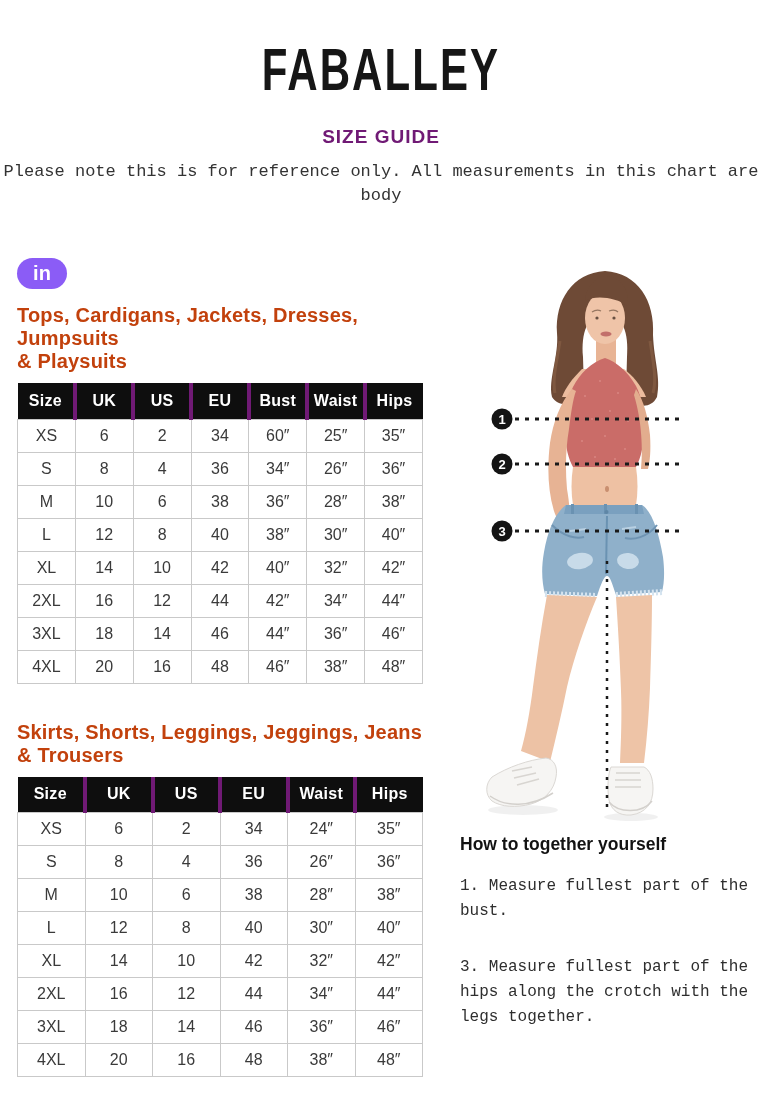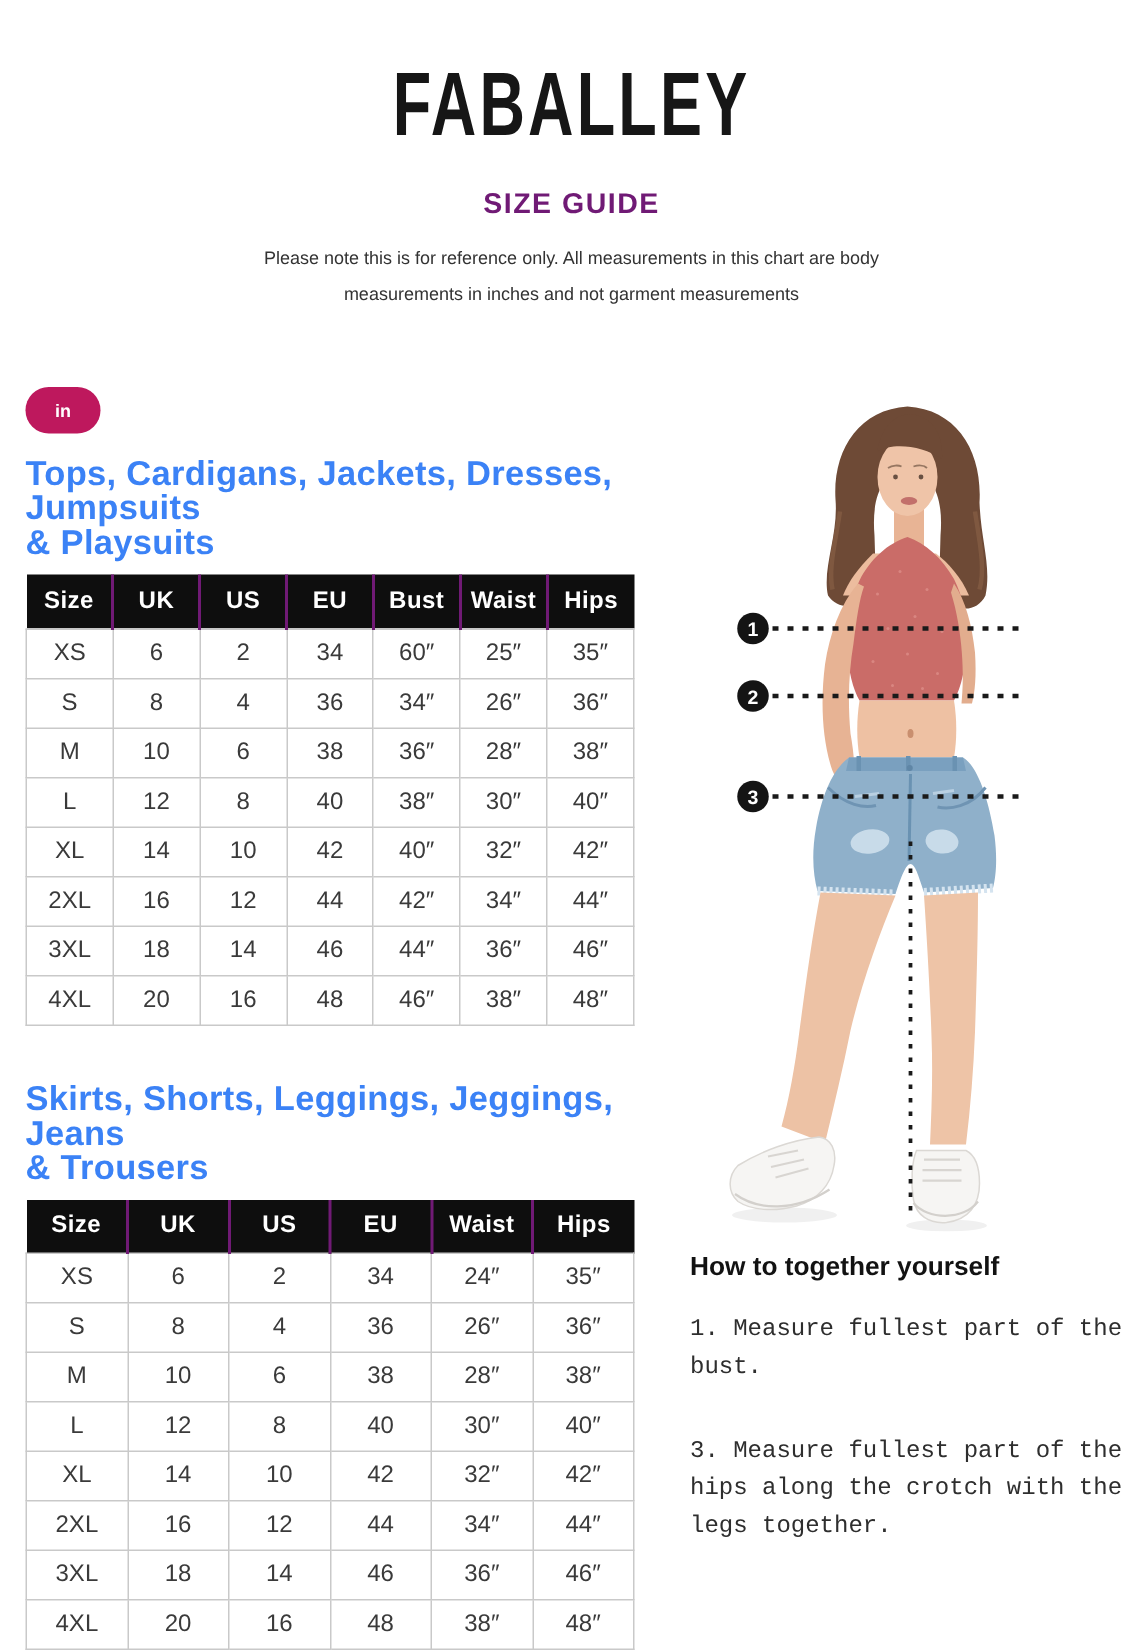--- a/index.html
+++ b/index.html
@@ -15,40 +15,40 @@
     font-size:60px; font-weight:bold; letter-spacing:3px; color:#161616;
     transform:scaleX(0.70); transform-origin:center;
     font-family:"Liberation Sans", sans-serif; line-height:60px;
   }
   .size-guide {
     position:absolute; top:126px; left:0; width:762px; text-align:center;
     font-size:19px; font-weight:bold; letter-spacing:1px; color:#701a75;
   }
   .note {
     position:absolute; top:160px; left:0; width:762px; text-align:center;
-    font-size:12px; color:#333333; line-height:24px;
+    font-size:17px; color:#333333; line-height:24px;font-family:Liberation Mono, monospace;
   }
   
   .left-col { position:absolute; left:17px; top:258px; width:406px; }
   .unit-badge {
-    width:50px; height:31px; background:#be185d; color:#ffffff;
-    border-radius:16px; font-size:12px; font-weight:bold;
+    width:50px; height:31px; background:#8b5cf6; color:#ffffff;
+    border-radius:16px; font-size:20px; font-weight:bold;
     display:flex; align-items:center; justify-content:center; cursor:pointer;
   }
   .section-title {
-    margin-top:15px; font-size:23px; font-weight:bold; color:#3b82f6;
+    margin-top:15px; font-size:20px; font-weight:bold; color:#c2410c;
     line-height:23px; letter-spacing:0.2px;
   }
   .section-title.second { margin-top:37px; }
   table.size-table {
     margin-top:10px; width:406px; border-collapse:collapse; table-layout:fixed;
   }
   table.size-table th {
     background:#0e0e0e; color:#ffffff; font-size:16px; font-weight:bold;
-    height:36px; border-left:2px solid #701a75; letter-spacing:0.3px;
+    height:36px; border-left:4px solid #701a75; letter-spacing:0.3px;
   }
   table.size-table th:first-child { border-left:none;margin-left:22px; }
   table.size-table td {
     border:1px solid #c9c9c9; height:33px; text-align:center;
     font-size:16px; color:#3a3a3a; background:#ffffff;
   }
   
   .right-col { position:absolute; left:460px; top:258px; width:302px; }
   .banner {
     margin-left:18px; width:252px; height:44px; background:#0d0d0d;
@@ -65,21 +65,20 @@
 </style>
 </head>
 <body>
 
 <div class="page">
 
   <div class="logo">FABALLEY</div>
   <div class="size-guide">SIZE GUIDE</div>
   <div class="note">
     <span>Please note this is for reference only. All measurements in this chart are body</span><br>
-    <span>measurements in inches and not garment measurements</span>
   </div>
 
   <div class="left-col">
     <div class="unit-badge">in</div>
 
     <div class="section-title">
       <span>Tops, Cardigans, Jackets, Dresses, Jumpsuits</span><br>
       <span>&amp; Playsuits</span>
     </div>
     <table class="size-table">

